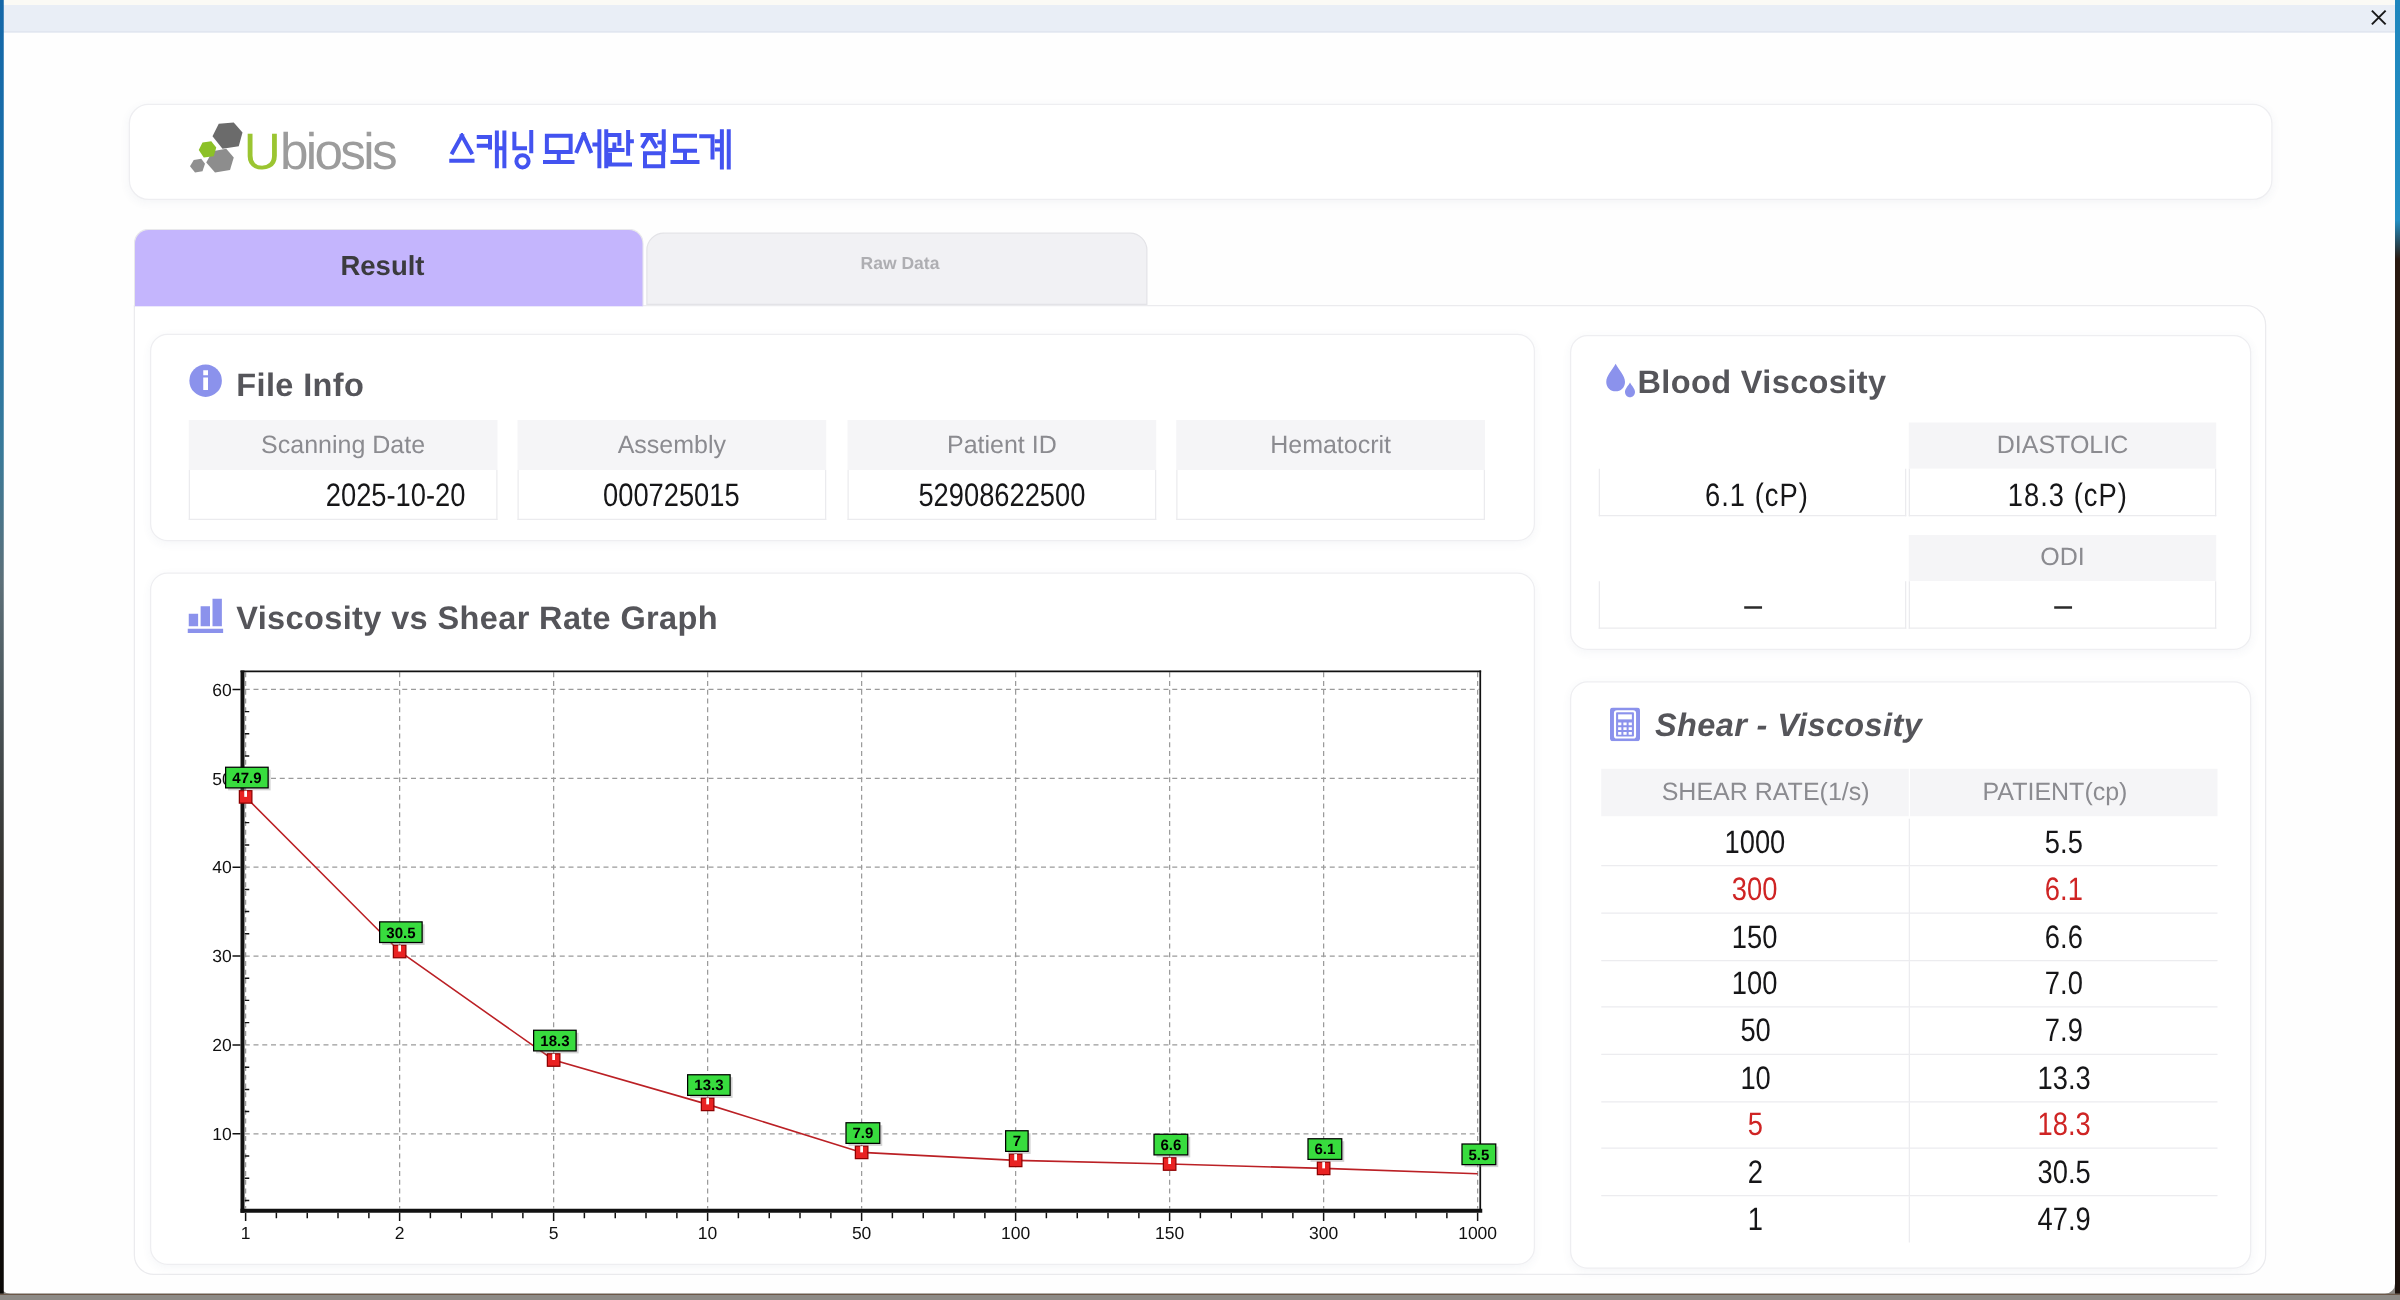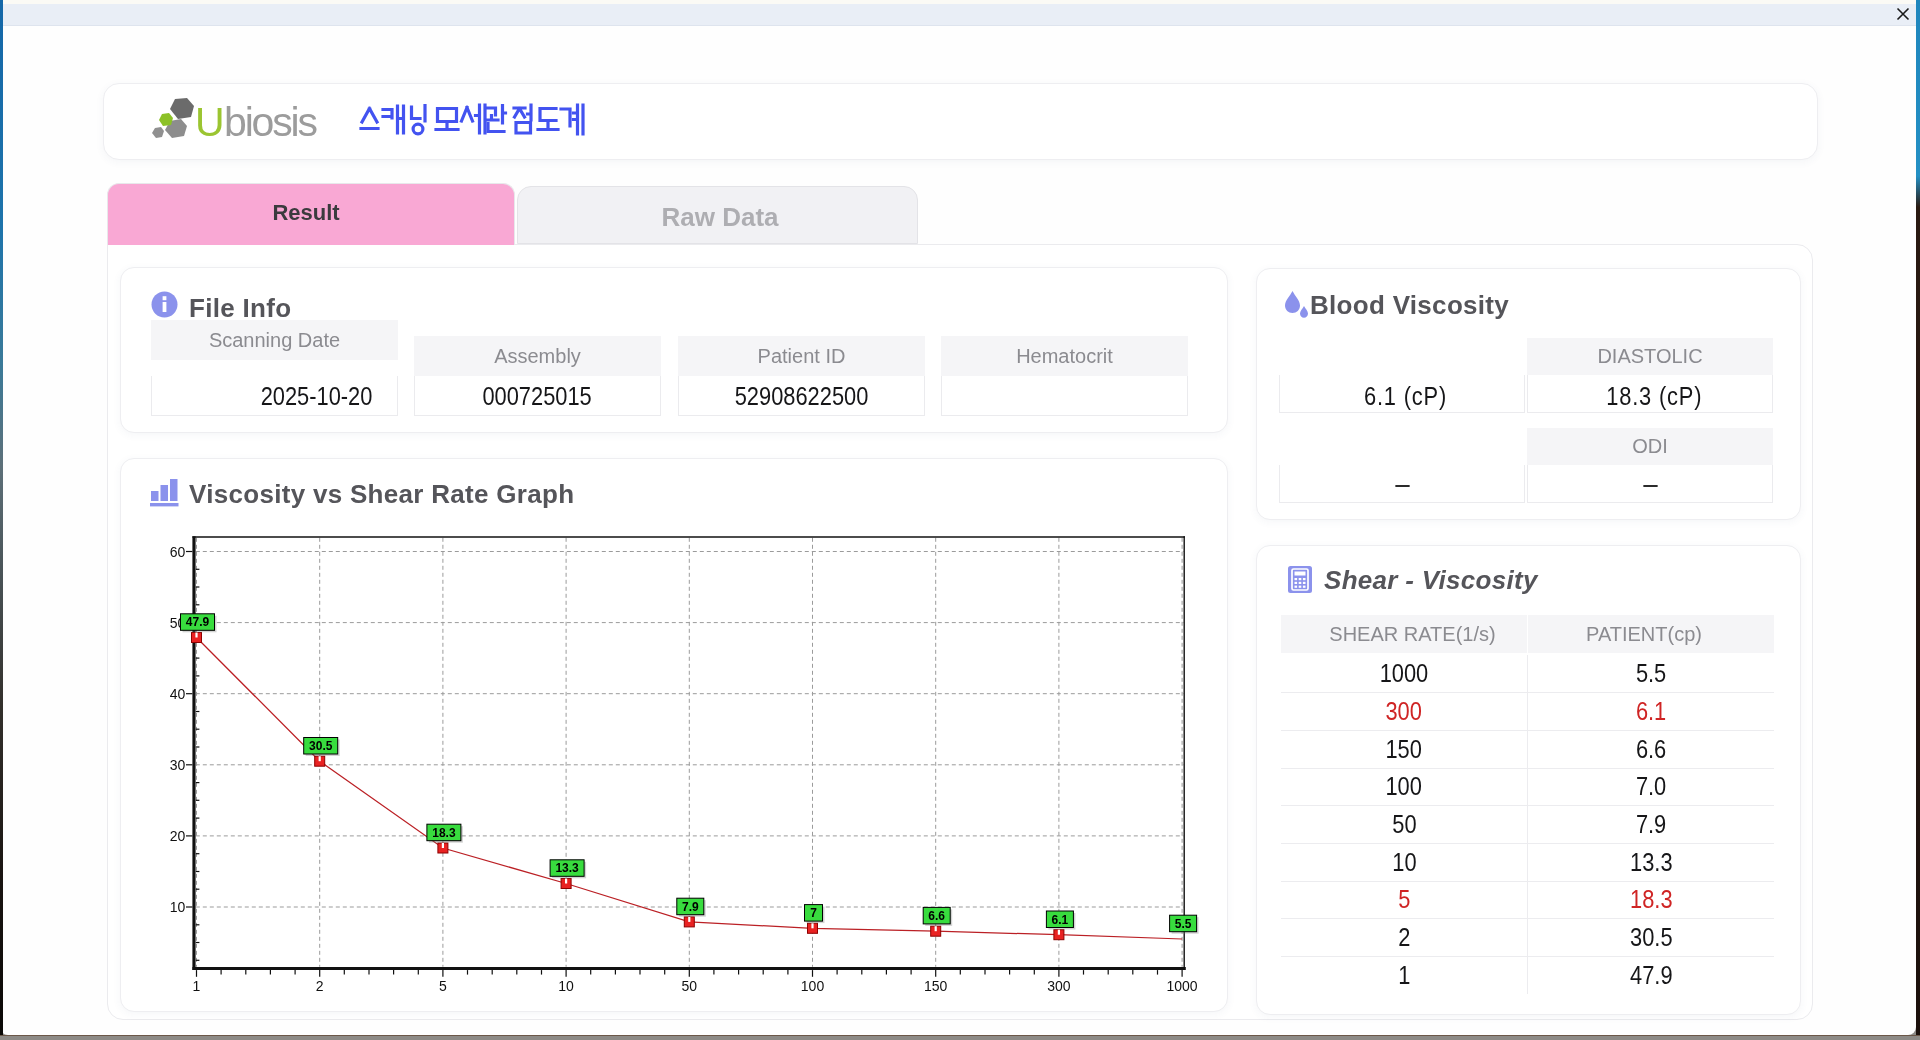--- a/index.html
+++ b/index.html
@@ -11,26 +11,26 @@
     background:linear-gradient(to bottom,#1f86bd 0%,#2490c4 17%,#2a1a11 20%,#241510 55%,#1c110c 100%); }
   .desk-bottom { position:absolute; left:0; top:1035px; width:1920px; height:5px; z-index:5; background:#8d8a86; border-top:1px solid #6b5748; }
   .win { position:absolute; left:0; top:0; width:1916px; height:1035px; background:#fefefe;
     border-bottom-left-radius:8px; border-bottom-right-radius:8px; }
   .cap { position:absolute; left:0; top:0; width:100%; height:4px; background:#fbfaf5; }
   .titlebar { position:absolute; left:0; top:4px; width:100%; height:22px; background:#e9eef6; border-bottom:1px solid #dee4ee; }
 
   .card { position:absolute; background:#fff; border:1px solid #eeeef1; border-radius:14px; box-shadow:0 2px 8px rgba(60,70,110,0.05); }
   .hdrcard { left:103px; top:83px; width:1715px; height:77px; border-radius:16px; }
 
-  .tab-result { position:absolute; left:106.5px; top:183px; width:408px; height:62px; background:#f9a8d4;
+  .tab-result { position:absolute; left:106.5px; top:183px; width:408px; height:62px; background:#c4b5fd;
     border:1px solid #e8e8eb; border-bottom:none; border-radius:12px 12px 0 0; z-index:3; }
   .tab-raw { position:absolute; left:516.5px; top:186px; width:401px; height:58px; background:#f1f1f4;
     border:1px solid #e3e3e7; border-radius:14px 14px 0 0; z-index:1; }
   .tab-result span { display:block; text-align:center; margin-top:16px; font-size:22px; font-weight:bold; color:#3b3b3e; padding-right:9px; }
-  .tab-raw span { display:block; text-align:center; margin-top:15px; font-size:26px; font-weight:bold; color:#aeaeb2; padding-left:6px; }
+  .tab-raw span { display:block; text-align:center; margin-top:15px; font-size:14px; font-weight:bold; color:#aeaeb2; padding-left:6px; }
   .panel { position:absolute; left:106.5px; top:244px; width:1706.5px; height:776px; background:#fff;
     border:1px solid #ebebee; border-radius:0 16px 16px 16px; }
 
   .sect-title { position:absolute; font-size:26px; font-weight:bold; color:#55555a; letter-spacing:0.3px; }
 
   .fi-card { left:120px; top:267px; width:1108px; height:166px; }
   .g-card  { left:120px; top:458px; width:1108px; height:554px; }
   .bv-card { left:1256px; top:268px; width:545px; height:252px; }
   .sv-card { left:1256px; top:545px; width:545px; height:470px; }
 
@@ -100,21 +100,21 @@
       <span>Result</span>
     </div>
 
     <div class="card fi-card"></div>
     <svg style="position:absolute; left:151px; top:291px;" width="27" height="27" viewBox="0 0 27 27">
       <circle cx="13.5" cy="13.5" r="13" fill="#8b92ec"></circle>
       <rect x="11.6" y="11" width="3.8" height="10" fill="#fff"></rect>
       <rect x="11.6" y="5.2" width="3.8" height="4" fill="#fff"></rect>
     </svg>
     <div class="sect-title" style="left:189px; top:293px;">File Info</div>
-    <div class="cell-h" style="left:151px;  top:320px; width:247px; height:40px; line-height:40px;">Scanning Date</div>
+    <div class="cell-h" style="left:151px;  top:336px; width:247px; height:40px; line-height:40px;">Scanning Date</div>
     <div class="cell-h" style="left:414px;  top:336px; width:247px; height:40px; line-height:40px;">Assembly</div>
     <div class="cell-h" style="left:678px;  top:336px; width:247px; height:40px; line-height:40px;">Patient ID</div>
     <div class="cell-h" style="left:941px;  top:336px; width:247px; height:40px; line-height:40px;">Hematocrit</div>
     <div class="cell-v" style="left:151px;  top:376px; width:247px; height:40px; line-height:40px; padding-right:14px;text-align:right;"><span>2025-10-20</span></div>
     <div class="cell-v" style="left:414px;  top:376px; width:247px; height:40px; line-height:40px;"><span>000725015</span></div>
     <div class="cell-v" style="left:678px;  top:376px; width:247px; height:40px; line-height:40px;"><span>52908622500</span></div>
     <div class="cell-v" style="left:941px;  top:376px; width:247px; height:40px; line-height:40px;"></div>
 
     <div class="card g-card"></div>
     <svg style="position:absolute; left:150px; top:478px;" width="32" height="30" viewBox="0 0 32 30">

